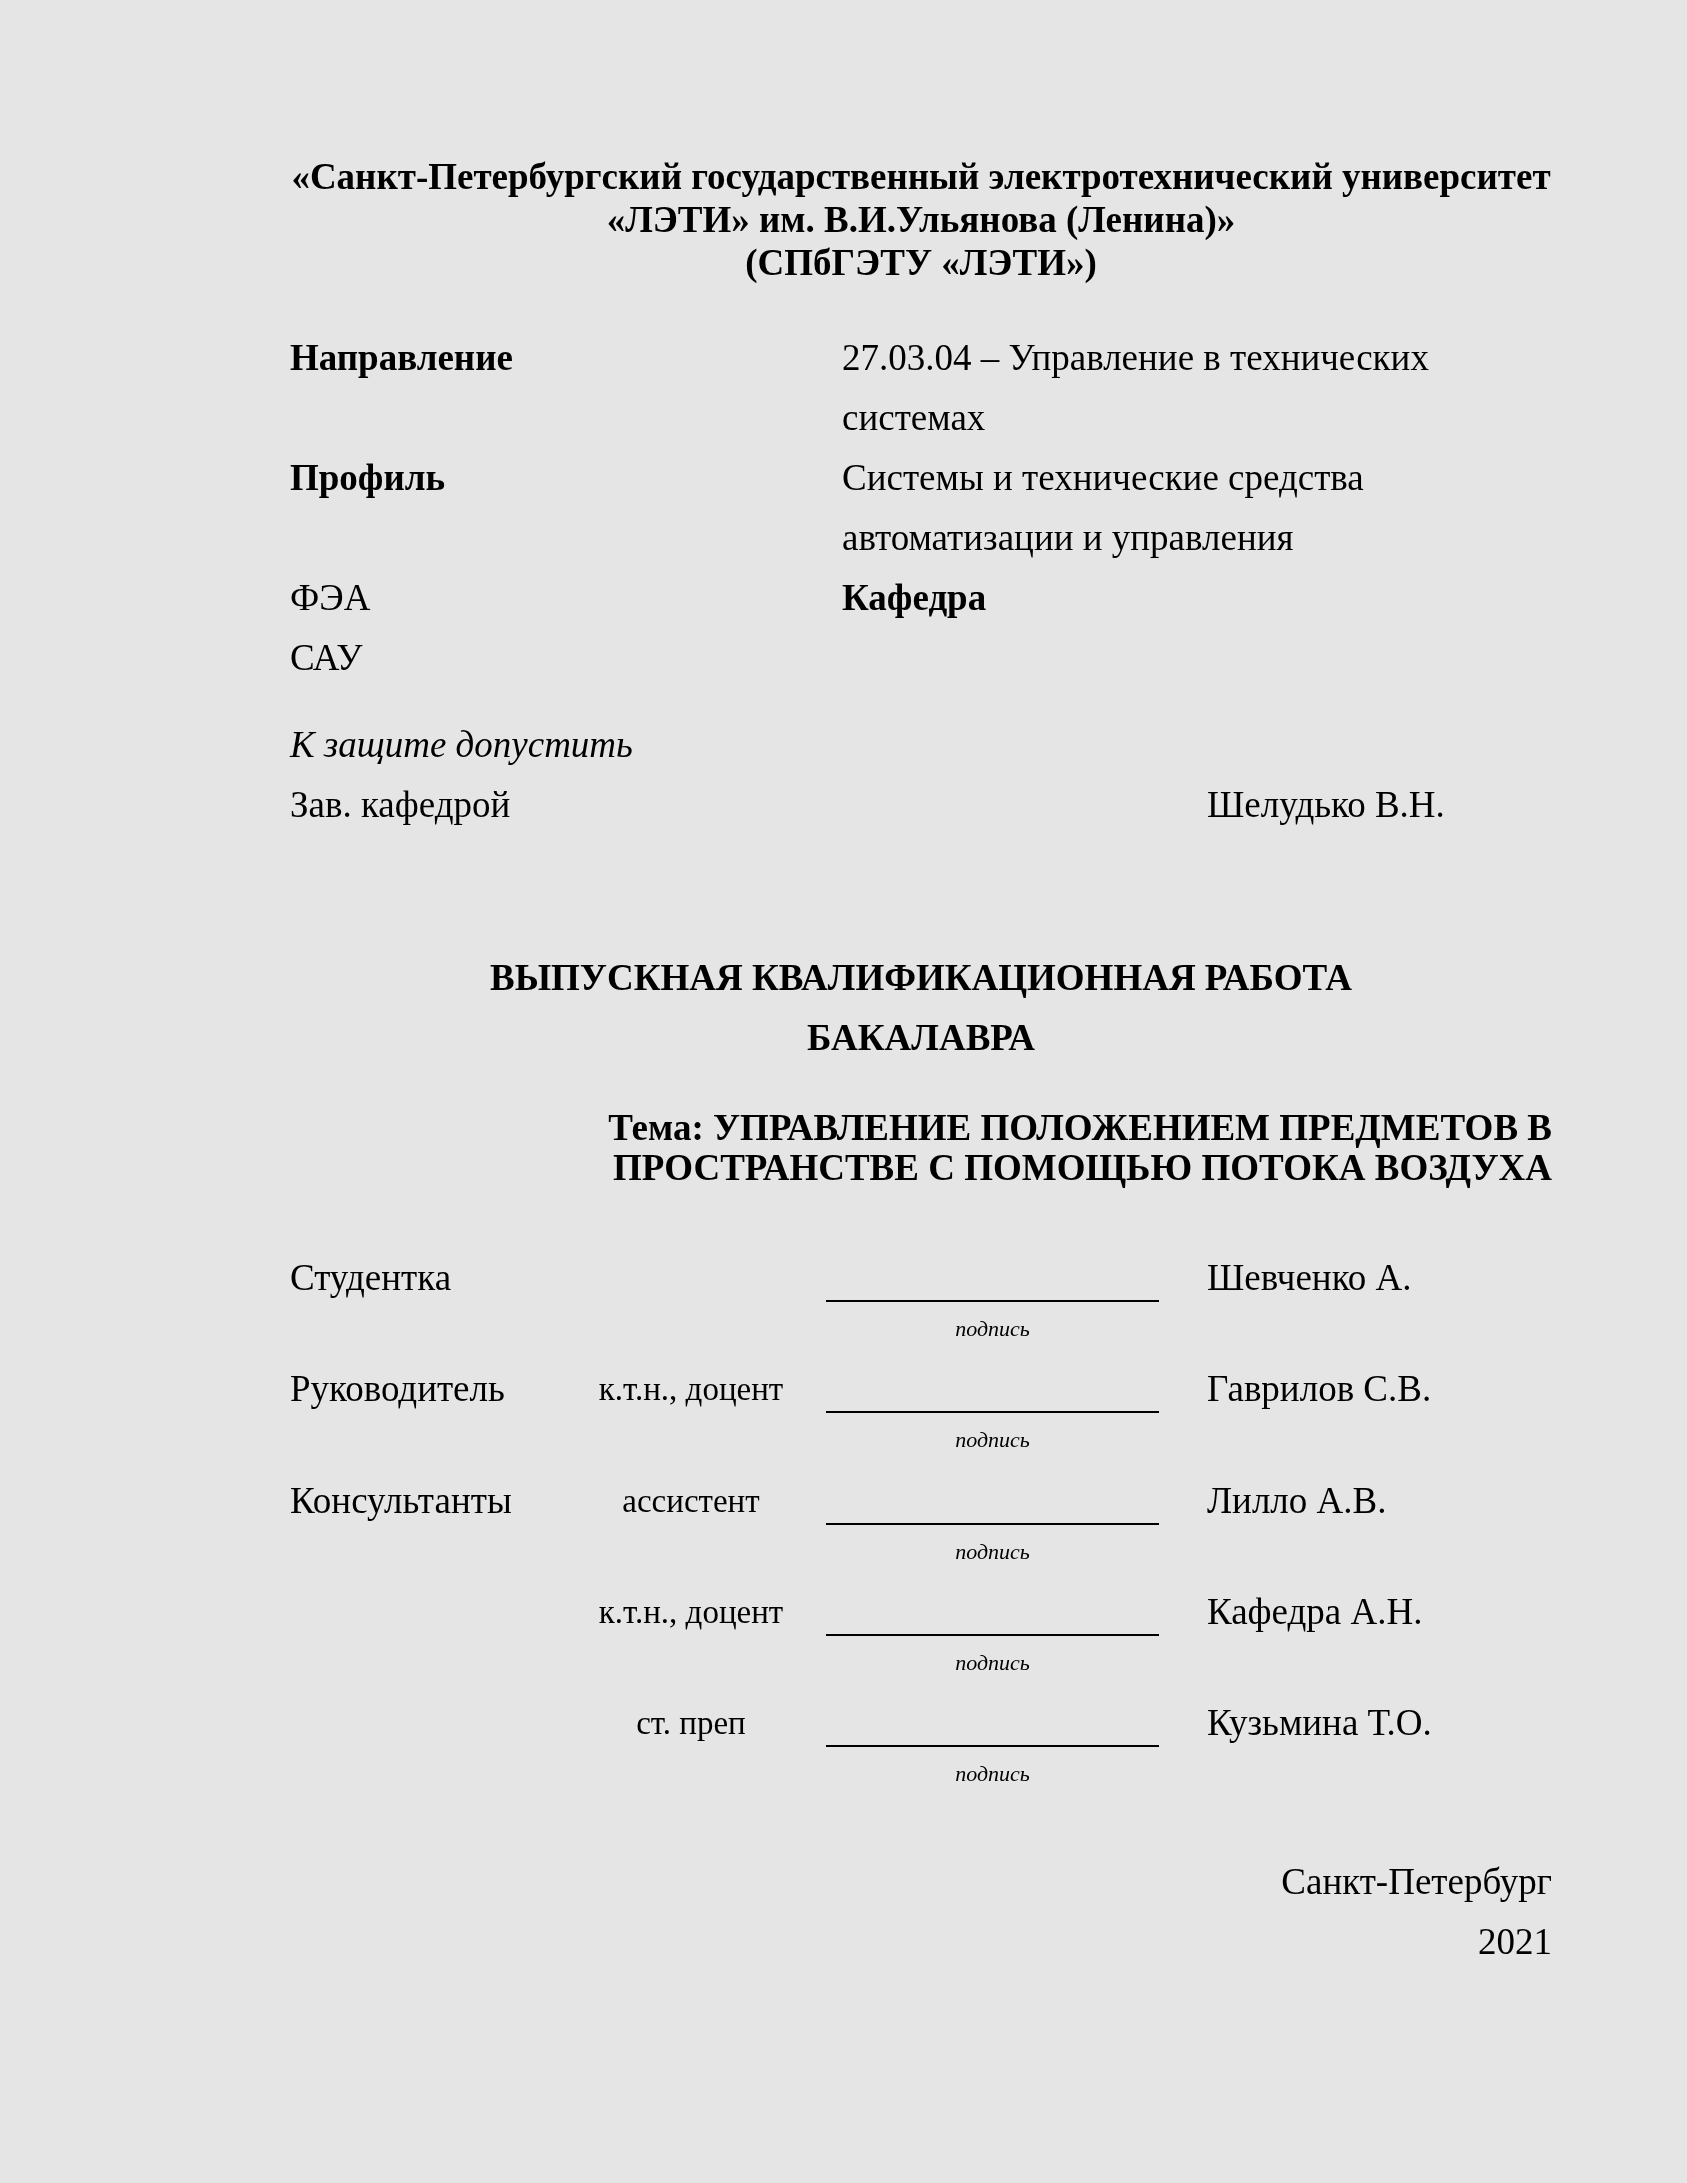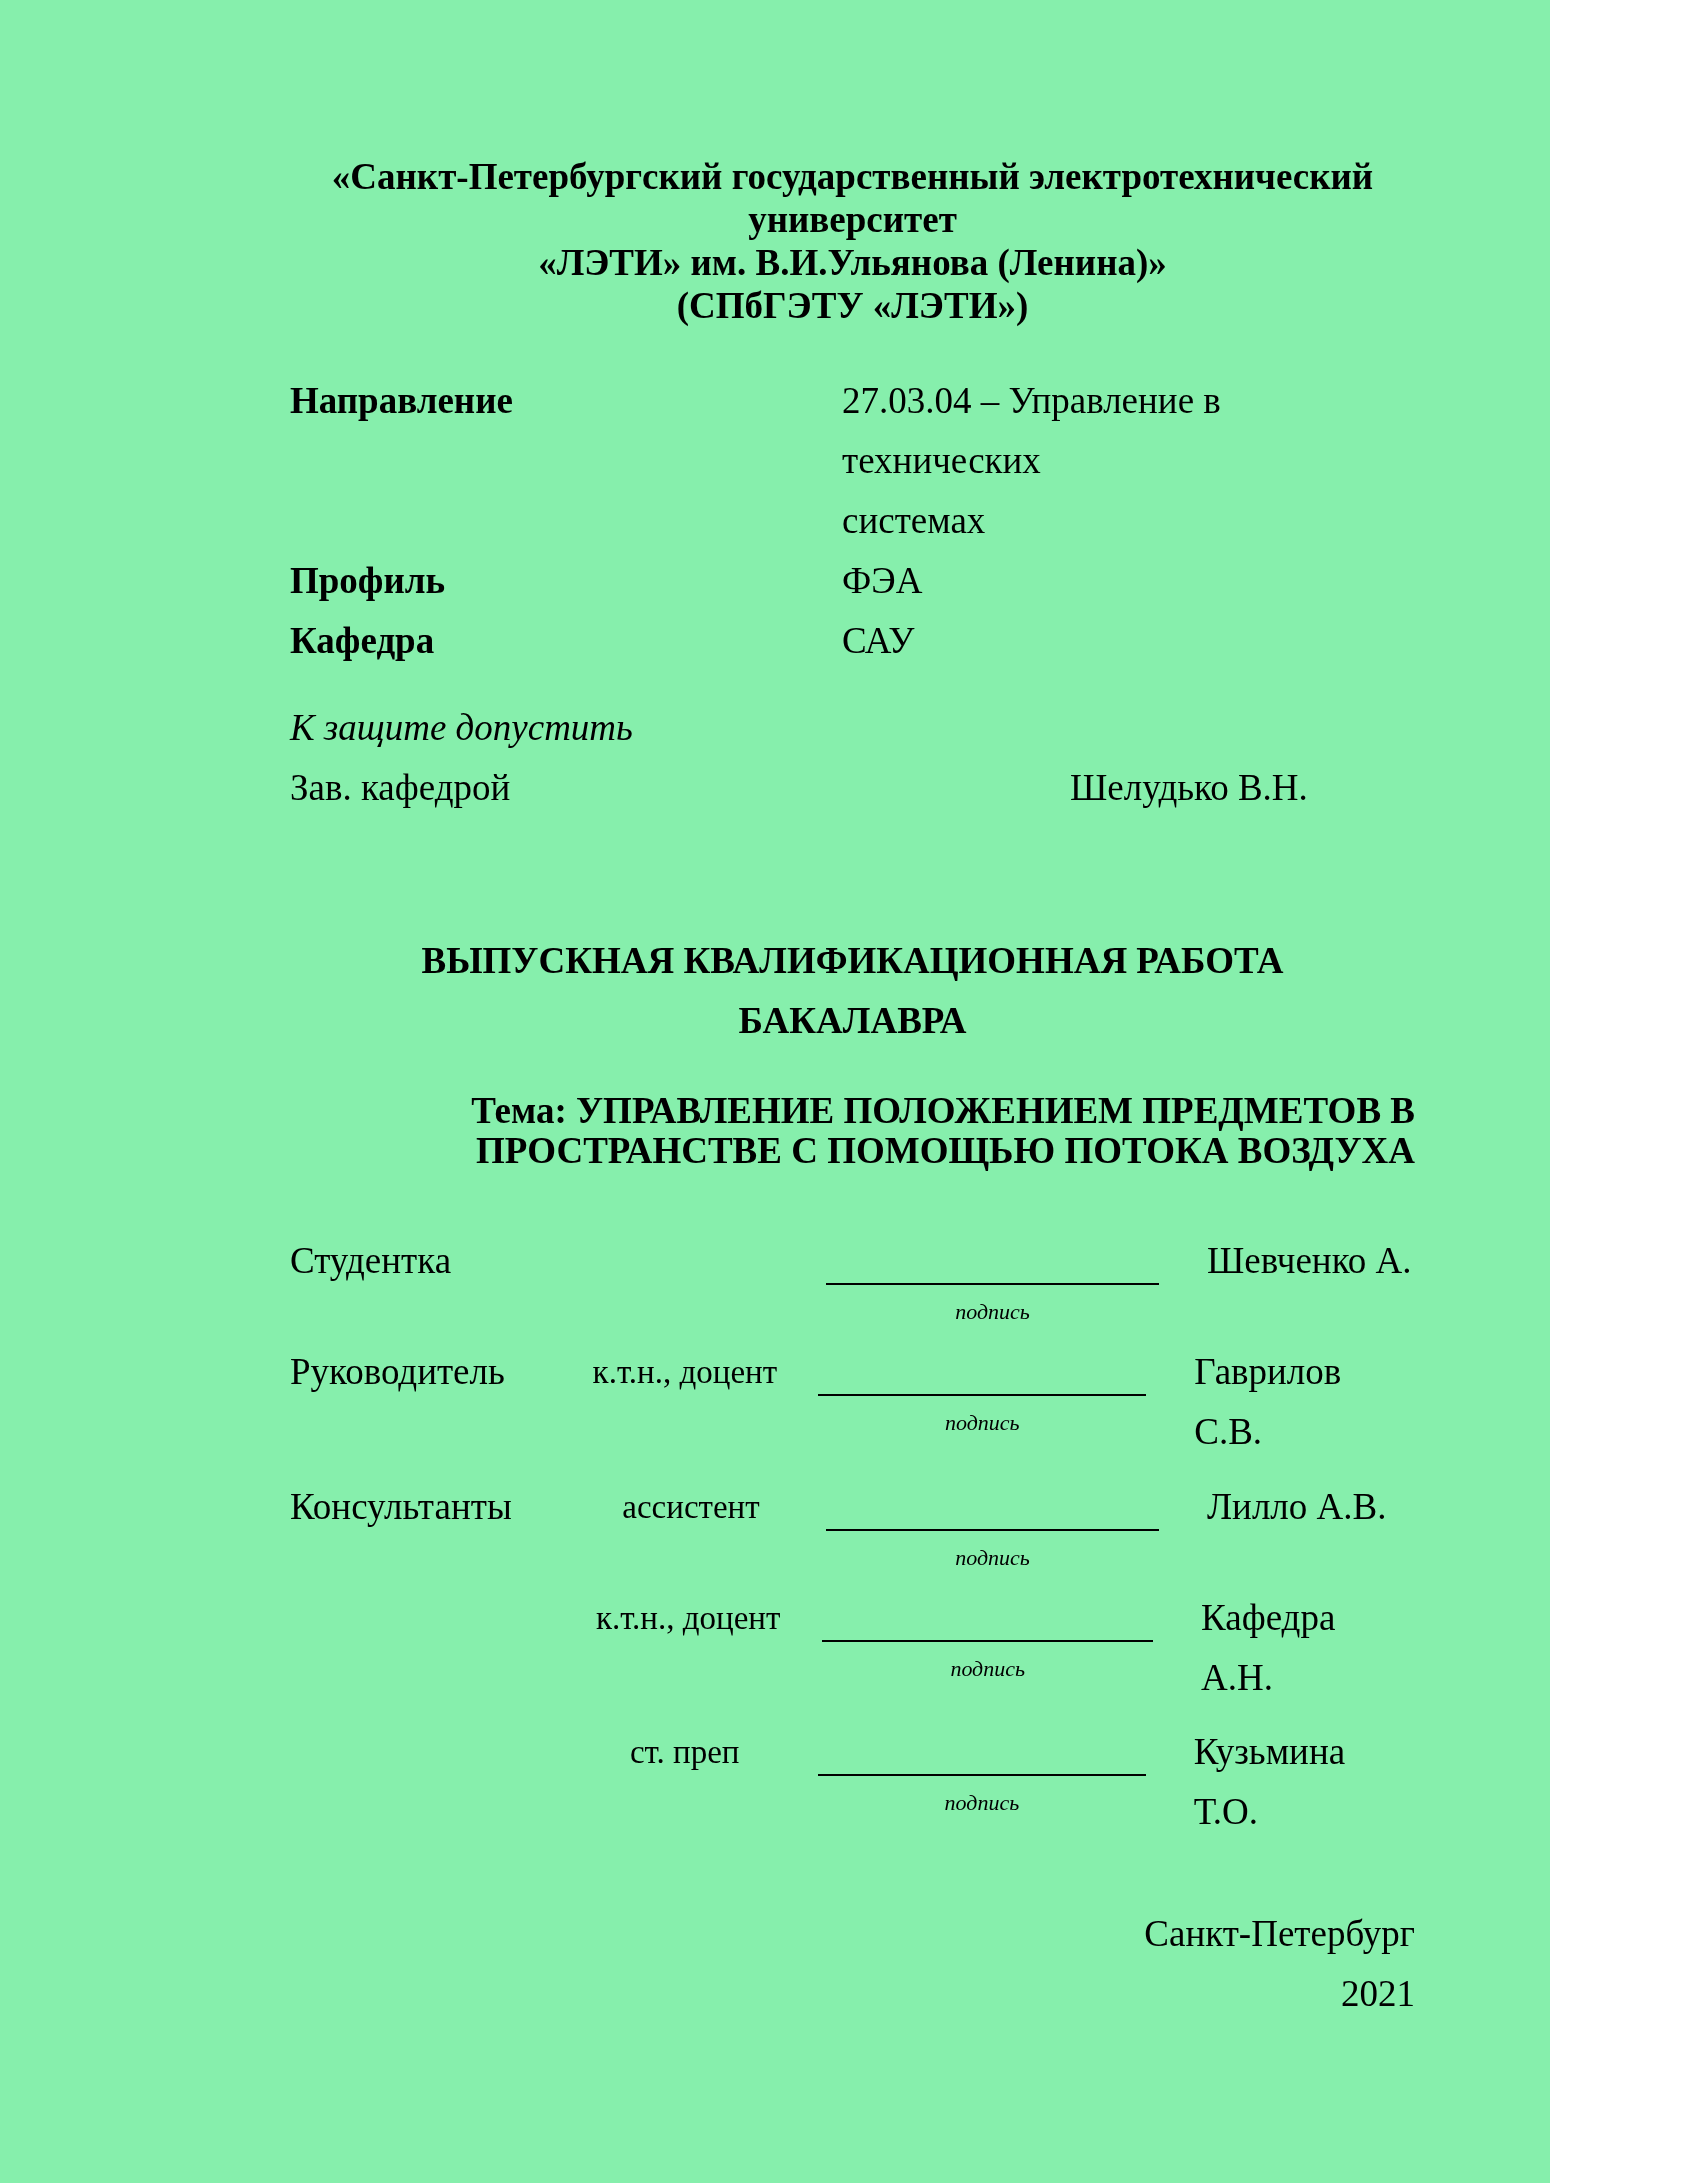--- a/index.html
+++ b/index.html
@@ -1,21 +1,21 @@
 <!DOCTYPE html>
 <html lang="ru" style="font-size:12.7px"><head>
 <meta charset="utf-8">
 <style>
   * { margin: 0; padding: 0; box-sizing: border-box; }
   html, body { background: #ffffff; }
   .page {
     position: relative;
-    width: 1550px;
+    width: 1687px;
     height: 2183px;
-    background: #86efac;
+    background: #e5e5e5;
     color: #000000;
     font-family: "Liberation Serif", "DejaVu Serif", serif;
     font-size: 37px;
     padding: 155px 135px 0 290px;
     overflow: hidden;
   }
   .u-header {
     text-align: center;
     font-weight: bold;
     line-height: 43px;
@@ -78,20 +78,22 @@
 
   <div class="u-header">«Санкт-Петербургский государственный электротехнический университет
 «ЛЭТИ» им. В.И.Ульянова (Ленина)»
 (СПбГЭТУ «ЛЭТИ»)</div>
 
   <div class="fields">
     <div class="field-label">Направление</div>
     <div class="field-value">27.03.04 – Управление в технических
 системах</div>
     <div class="field-label">Профиль</div>
+    <div class="field-value">Системы и технические средства
+автоматизации и управления</div>
     <div class="field-value">ФЭА</div>
     <div class="field-label">Кафедра</div>
     <div class="field-value">САУ</div>
   </div>
 
   <div class="admit">К защите допустить</div>
 
   <div class="zav-row">
     <div>Зав. кафедрой</div>
     <div class="zav-name">Шелудько В.Н.</div>

